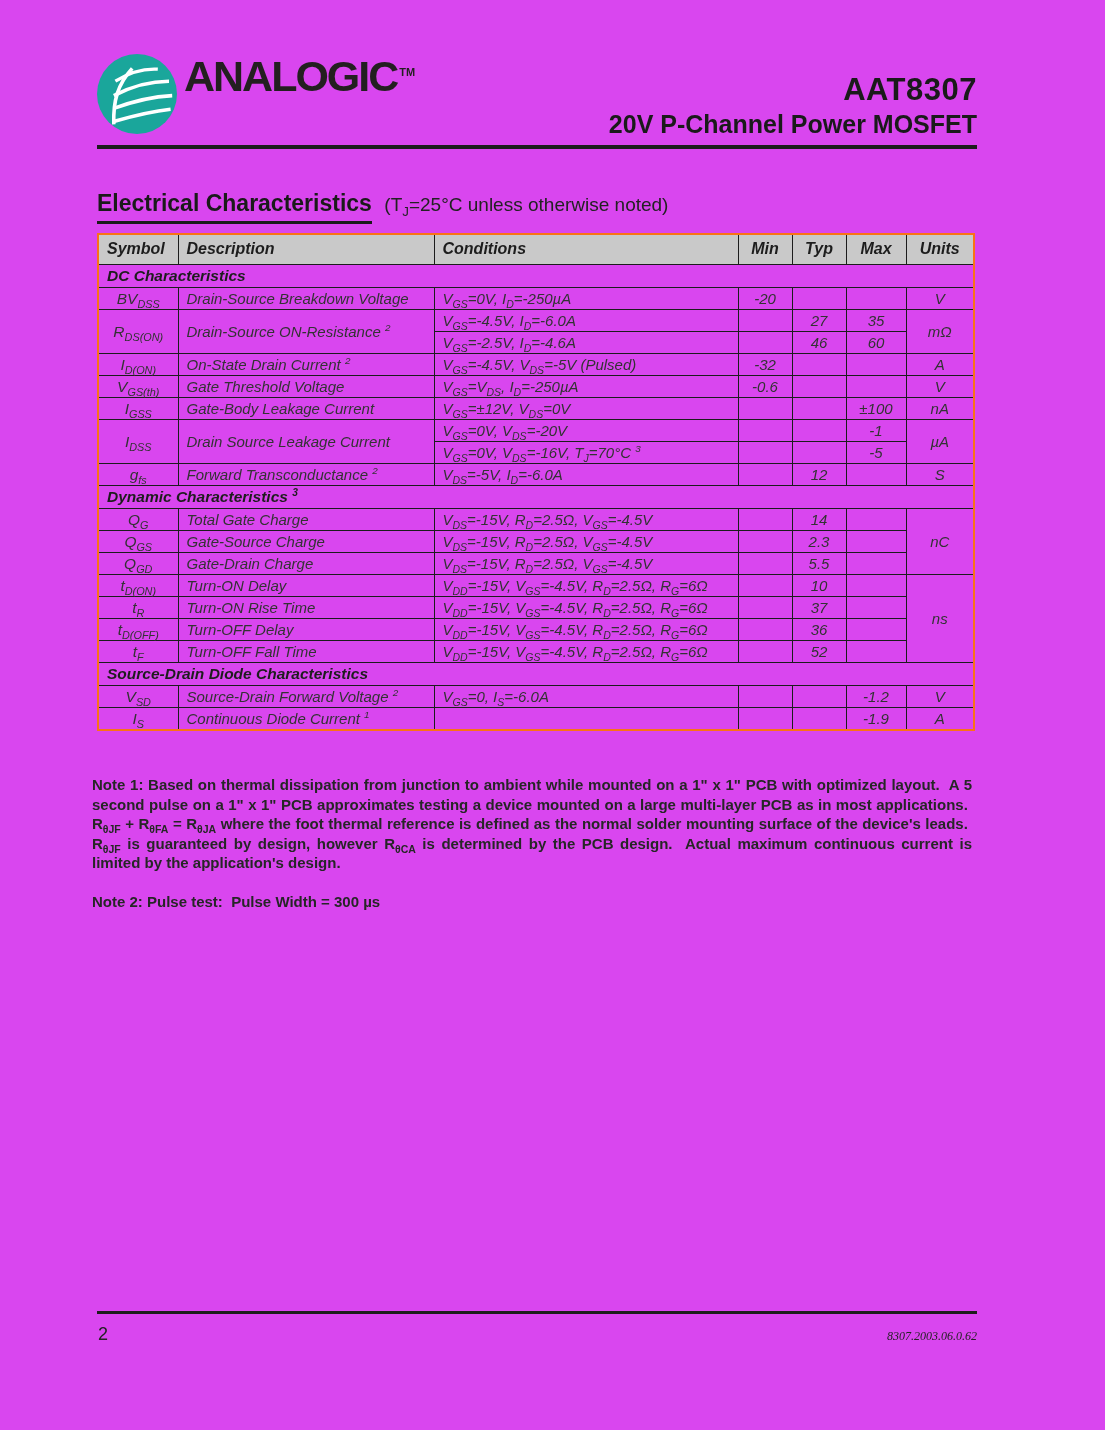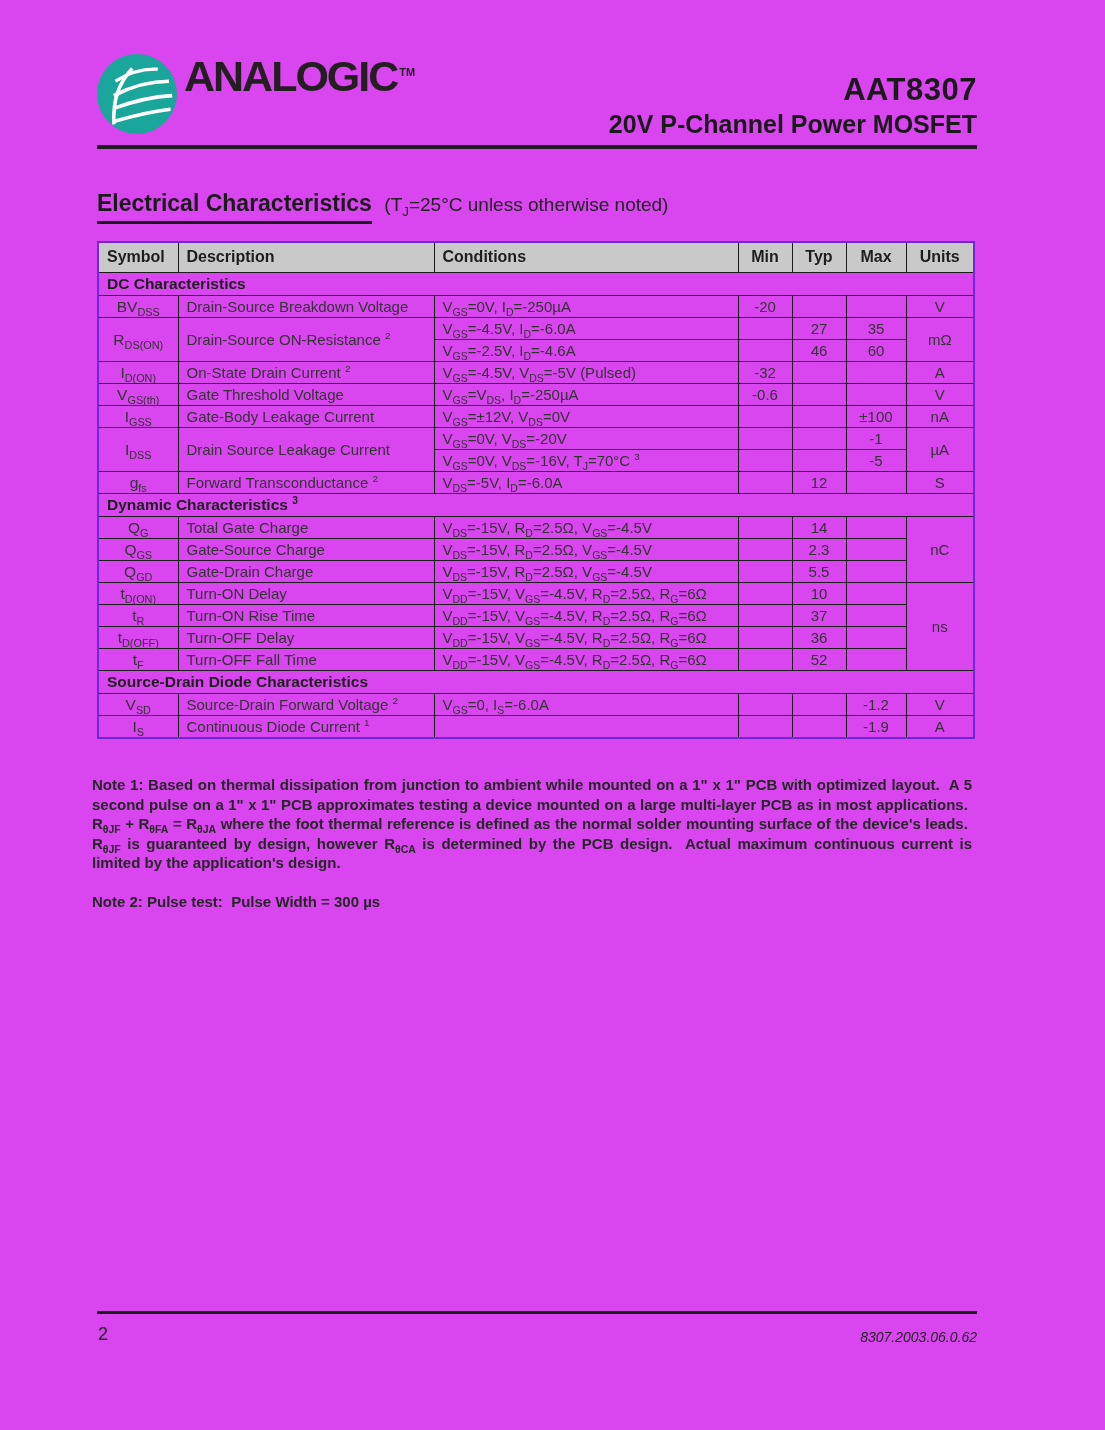--- a/index.html
+++ b/index.html
@@ -35,23 +35,23 @@
   
   .heading { position:absolute; left:97px; top:190px; white-space:nowrap; }
   .heading-title {
     display:inline-block; font-size:23px; font-weight:bold; color:#1a1a1a;
     border-bottom:3px solid #1a1a1a; padding-bottom:4px;
   }
   .heading-cond { font-size:19px; color:#222; margin-left:8px; }
 
   
   .ec-table {
-    position:absolute; left:97px; top:241px; width:876px;
+    position:absolute; left:97px; top:233px; width:876px;
     border-collapse:collapse; font-size:15px; color:#333;
-    border:2px solid #6d28d9; table-layout:fixed;
+    border:2px solid #f97316; table-layout:fixed;font-style:italic;
   }
   .ec-table th, .ec-table td { border:1.5px solid #1c1c1c; padding:1px 8px; }
   .ec-table thead th {
     background:#c9c9c9; font-size:16px; font-weight:bold; color:#1d1d1d;
     text-align:left; height:30px;
   }
   .ec-table thead th.h-min, .ec-table thead th.h-typ,
   .ec-table thead th.h-max, .ec-table thead th.h-units { text-align:center; }
   .ec-table td { height:22px; line-height:19px; }
   .ec-table td.sec { font-weight:bold; font-size:15.5px; color:#1d1d1d; height:23px; }
@@ -64,21 +64,21 @@
   
   .notes { position:absolute; left:92px; top:775px; width:880px; font-size:15px; line-height:19.5px; color:#262626;font-weight:bold; }
   .notes p { margin:0 0 19px 0; }
   .note-justified { text-align:justify; }
 
   
   .footer-rule { position:absolute; left:97px; top:1311px; width:880px; height:3px; background:#1c1c1c; }
   .footer-page { position:absolute; left:98px; top:1324px; font-size:18px; color:#222; }
   .footer-doc  {
     position:absolute; right:128px; top:1329px;
-    font-family:Liberation Sans, sans-serif; font-style:italic; font-size:14px; color:#222;
+    font-family:Liberation Serif, serif; font-style:italic; font-size:12px; color:#222;
   }
 </style>
 </head>
 <body>
 
 <div class="page">
 
   <div class="logo">
     <svg class="logo-mark" viewBox="0 0 100 100">
       <circle cx="50" cy="50" r="50" fill="#1AA69B"></circle>

